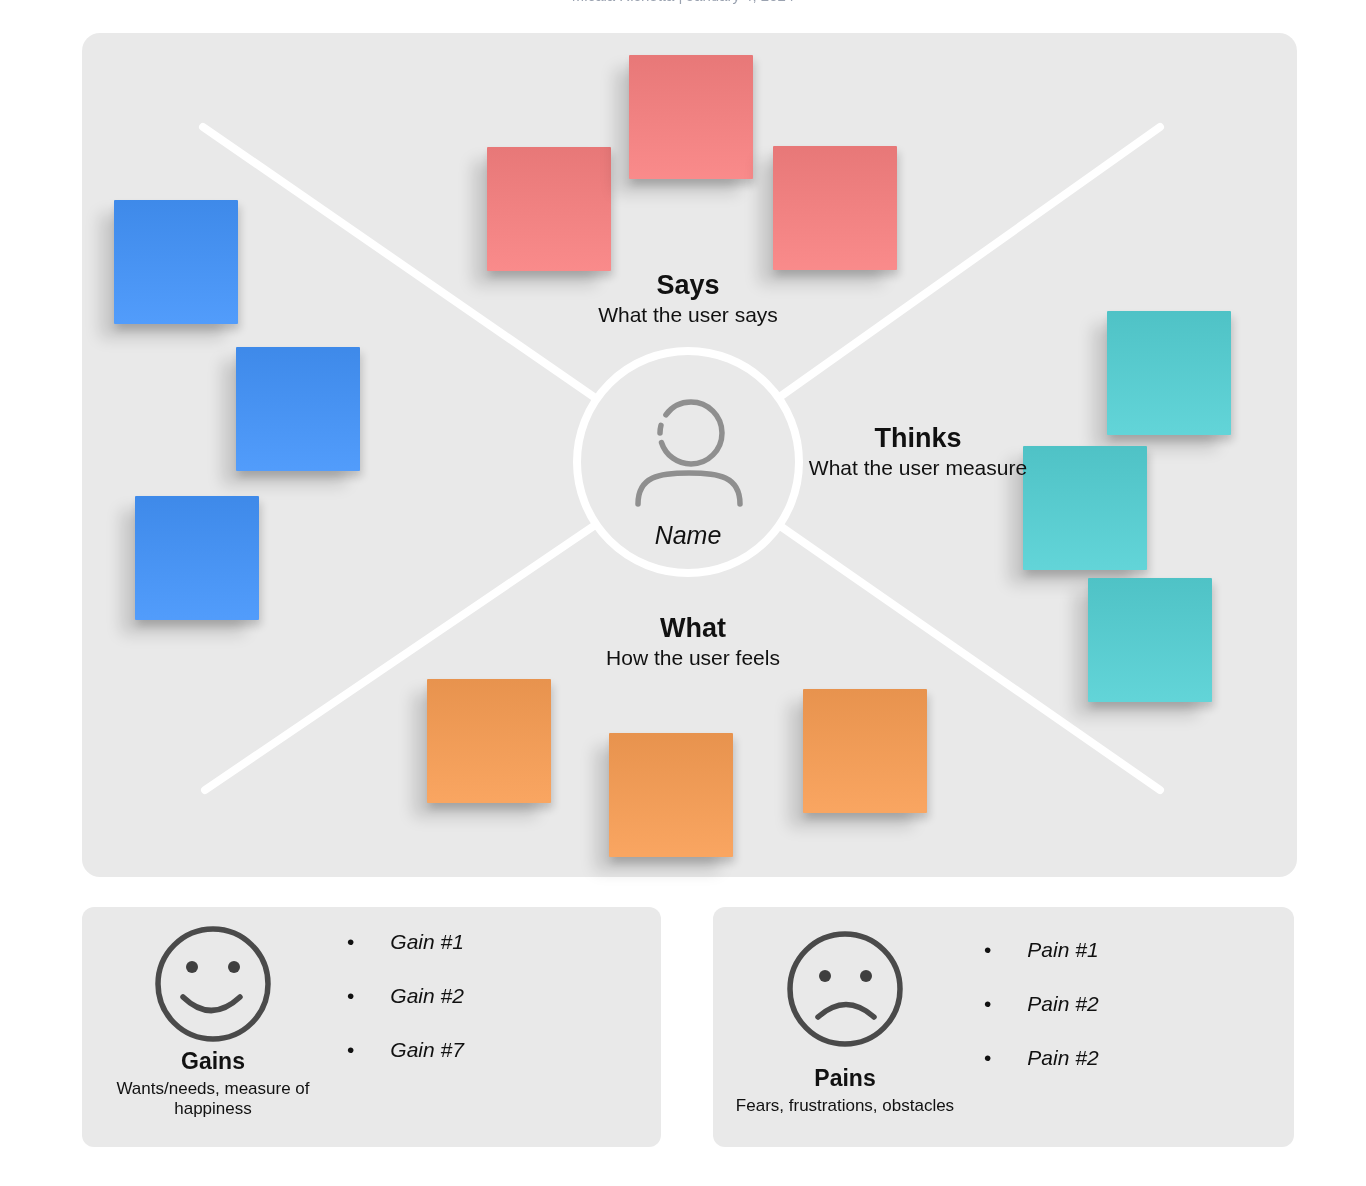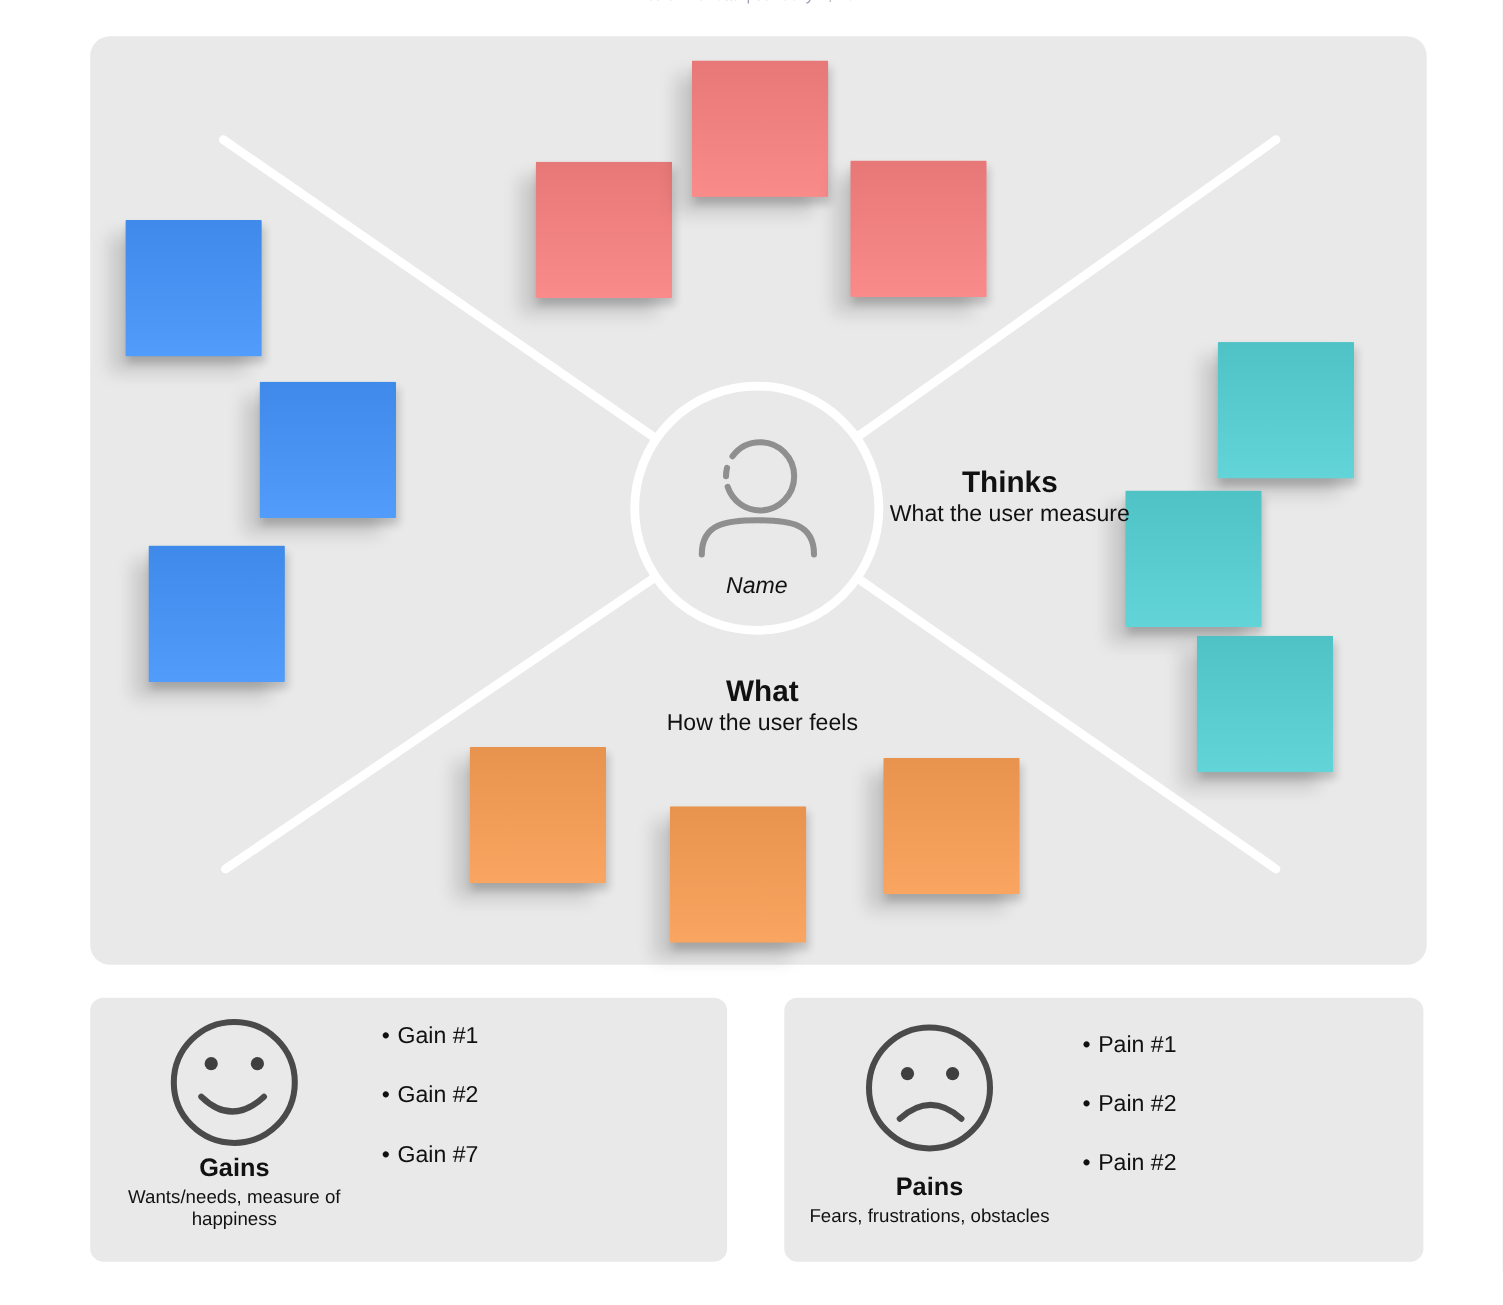--- a/index.html
+++ b/index.html
@@ -23,41 +23,41 @@
   }
   .note.says{background-color:var(--says-note,#f98383);}
   .note.does{background-color:var(--does-note,#4394fb);}
   .note.thinks{background-color:var(--thinks-note,#55d1d5);}
   .note.feels{background-color:var(--feels-note,#f99e54);}
   .quad-label{position:absolute;transform:translateX(-50%);text-align:center;white-space:nowrap;}
   .quad-title{font-size:27px;font-weight:bold;line-height:31px;}
   .quad-sub{font-size:21px;line-height:28px;}
   .persona-name{
     position:absolute;left:606px;top:488px;transform:translateX(-50%);
-    font-style:italic;font-size:21px;
+    font-style:italic;font-size:25px;
   }
   .bottom-panel{
     position:absolute;top:907px;height:240px;background:var(--panel-bg,#e9e9e9);
     border-radius:12px;
   }
   .bottom-panel.gains{left:82px;width:579px;}
   .bottom-panel.pains{left:713px;width:581px;}
   .face{position:absolute;}
   .panel-title{
     position:absolute;transform:translateX(-50%);font-weight:bold;font-size:23px;
     white-space:nowrap;
   }
   .panel-caption{
     position:absolute;transform:translateX(-50%);font-size:17px;line-height:20px;
     text-align:center;
   }
   .bullet-list{position:absolute;list-style:none;margin:0;padding:0;}
   .bullet-list li{display:flex;align-items:baseline;margin-bottom:29px;font-size:21px;line-height:25px;}
   .bullet-glyph{font-style:normal;margin-right:7px;font-size:21px;}
-  .bullet-text{}
+  .bullet-text{font-style:italic;margin-left:29px;}
 </style>
 </head>
 <body>
 
 <div class="byline">Micala Richetta  |  January 4, 2024</div>
 
 <div class="canvas">
 
   <svg class="overlay" width="1215" height="844" viewBox="0 0 1215 844">
     <line x1="121" y1="94" x2="606" y2="429" stroke="#ffffff" stroke-width="8" stroke-linecap="round"></line>
@@ -80,20 +80,24 @@
   <div class="note does" style="left:53px;top:463px"></div>
 
   <div class="note thinks" style="left:1025px;top:278px"></div>
   <div class="note thinks" style="left:941px;top:413px"></div>
   <div class="note thinks" style="left:1006px;top:545px"></div>
 
   <div class="note feels" style="left:345px;top:646px"></div>
   <div class="note feels" style="left:527px;top:700px"></div>
   <div class="note feels" style="left:721px;top:656px"></div>
 
+  <div class="quad-label" style="left:606px;top:237px">
+    <div class="quad-title">Says</div>
+    <div class="quad-sub">What the user says</div>
+  </div>
   <div class="quad-label" style="left:836px;top:390px">
     <div class="quad-title">Thinks</div>
     <div class="quad-sub">What the user measure</div>
   </div>
   <div class="quad-label" style="left:611px;top:580px">
     <div class="quad-title">What</div>
     <div class="quad-sub">How the user feels</div>
   </div>
 
   <div class="persona-name">Name</div>

